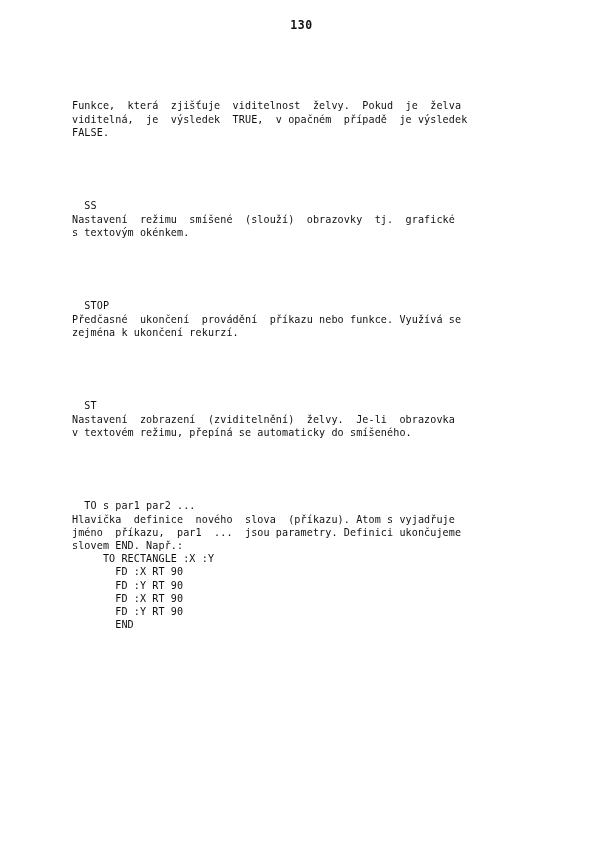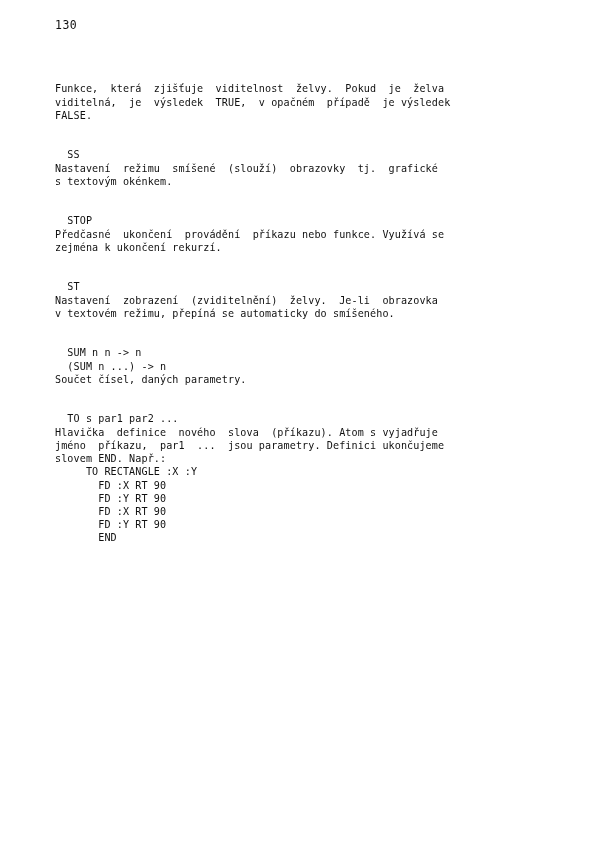--- a/index.html
+++ b/index.html
@@ -16,39 +16,39 @@
     overflow: hidden;
   }
   .page {
     width: 600px;
     height: 853px;
     box-sizing: border-box;
     padding: 18px 52px 0 55px;
     position: relative;
   }
   .page-number {
-    text-align: left;
+    text-align: center;
     font-size: 11.5px;
-    font-weight: normal;
+    font-weight: bold;
     letter-spacing: 0.5px;
     margin: 0 0 24px 0;
     font-family: "DejaVu Sans Mono", monospace;
   }
   .body-text {
     font-size: 10.1px;
     line-height: 13.2px;
     letter-spacing: 0.1px;
     white-space: pre;
     font-family: "DejaVu Sans Mono", monospace;
   }
   .block {
     margin: 0 0 11px 0;
   }
   pre.code {
-    margin: 0;
+    margin: 17px;
     font-family: "DejaVu Sans Mono", monospace;
     font-size: 10.1px;
     line-height: 13.2px;
     white-space: pre;
   }
 </style>
 </head>
 <body>
 
 <div class="page">
@@ -61,23 +61,20 @@
 FALSE.</pre>
     <pre class="code block">  SS
 Nastavení  režimu  smíšené  (slouží)  obrazovky  tj.  grafické
 s textovým okénkem.</pre>
     <pre class="code block">  STOP
 Předčasné  ukončení  provádění  příkazu nebo funkce. Využívá se
 zejména k ukončení rekurzí.</pre>
     <pre class="code block">  ST
 Nastavení  zobrazení  (zviditelnění)  želvy.  Je-li  obrazovka
 v textovém režimu, přepíná se automaticky do smíšeného.</pre>
-    <pre class="code block">  SUM n n -&gt; n
-  (SUM n ...) -&gt; n
-Součet čísel, daných parametry.</pre>
     <pre class="code block">  TO s par1 par2 ...
 Hlavička  definice  nového  slova  (příkazu). Atom s vyjadřuje
 jméno  příkazu,  par1  ...  jsou parametry. Definici ukončujeme
 slovem END. Např.:
      TO RECTANGLE :X :Y
        FD :X RT 90
        FD :Y RT 90
        FD :X RT 90
        FD :Y RT 90
        END</pre>

